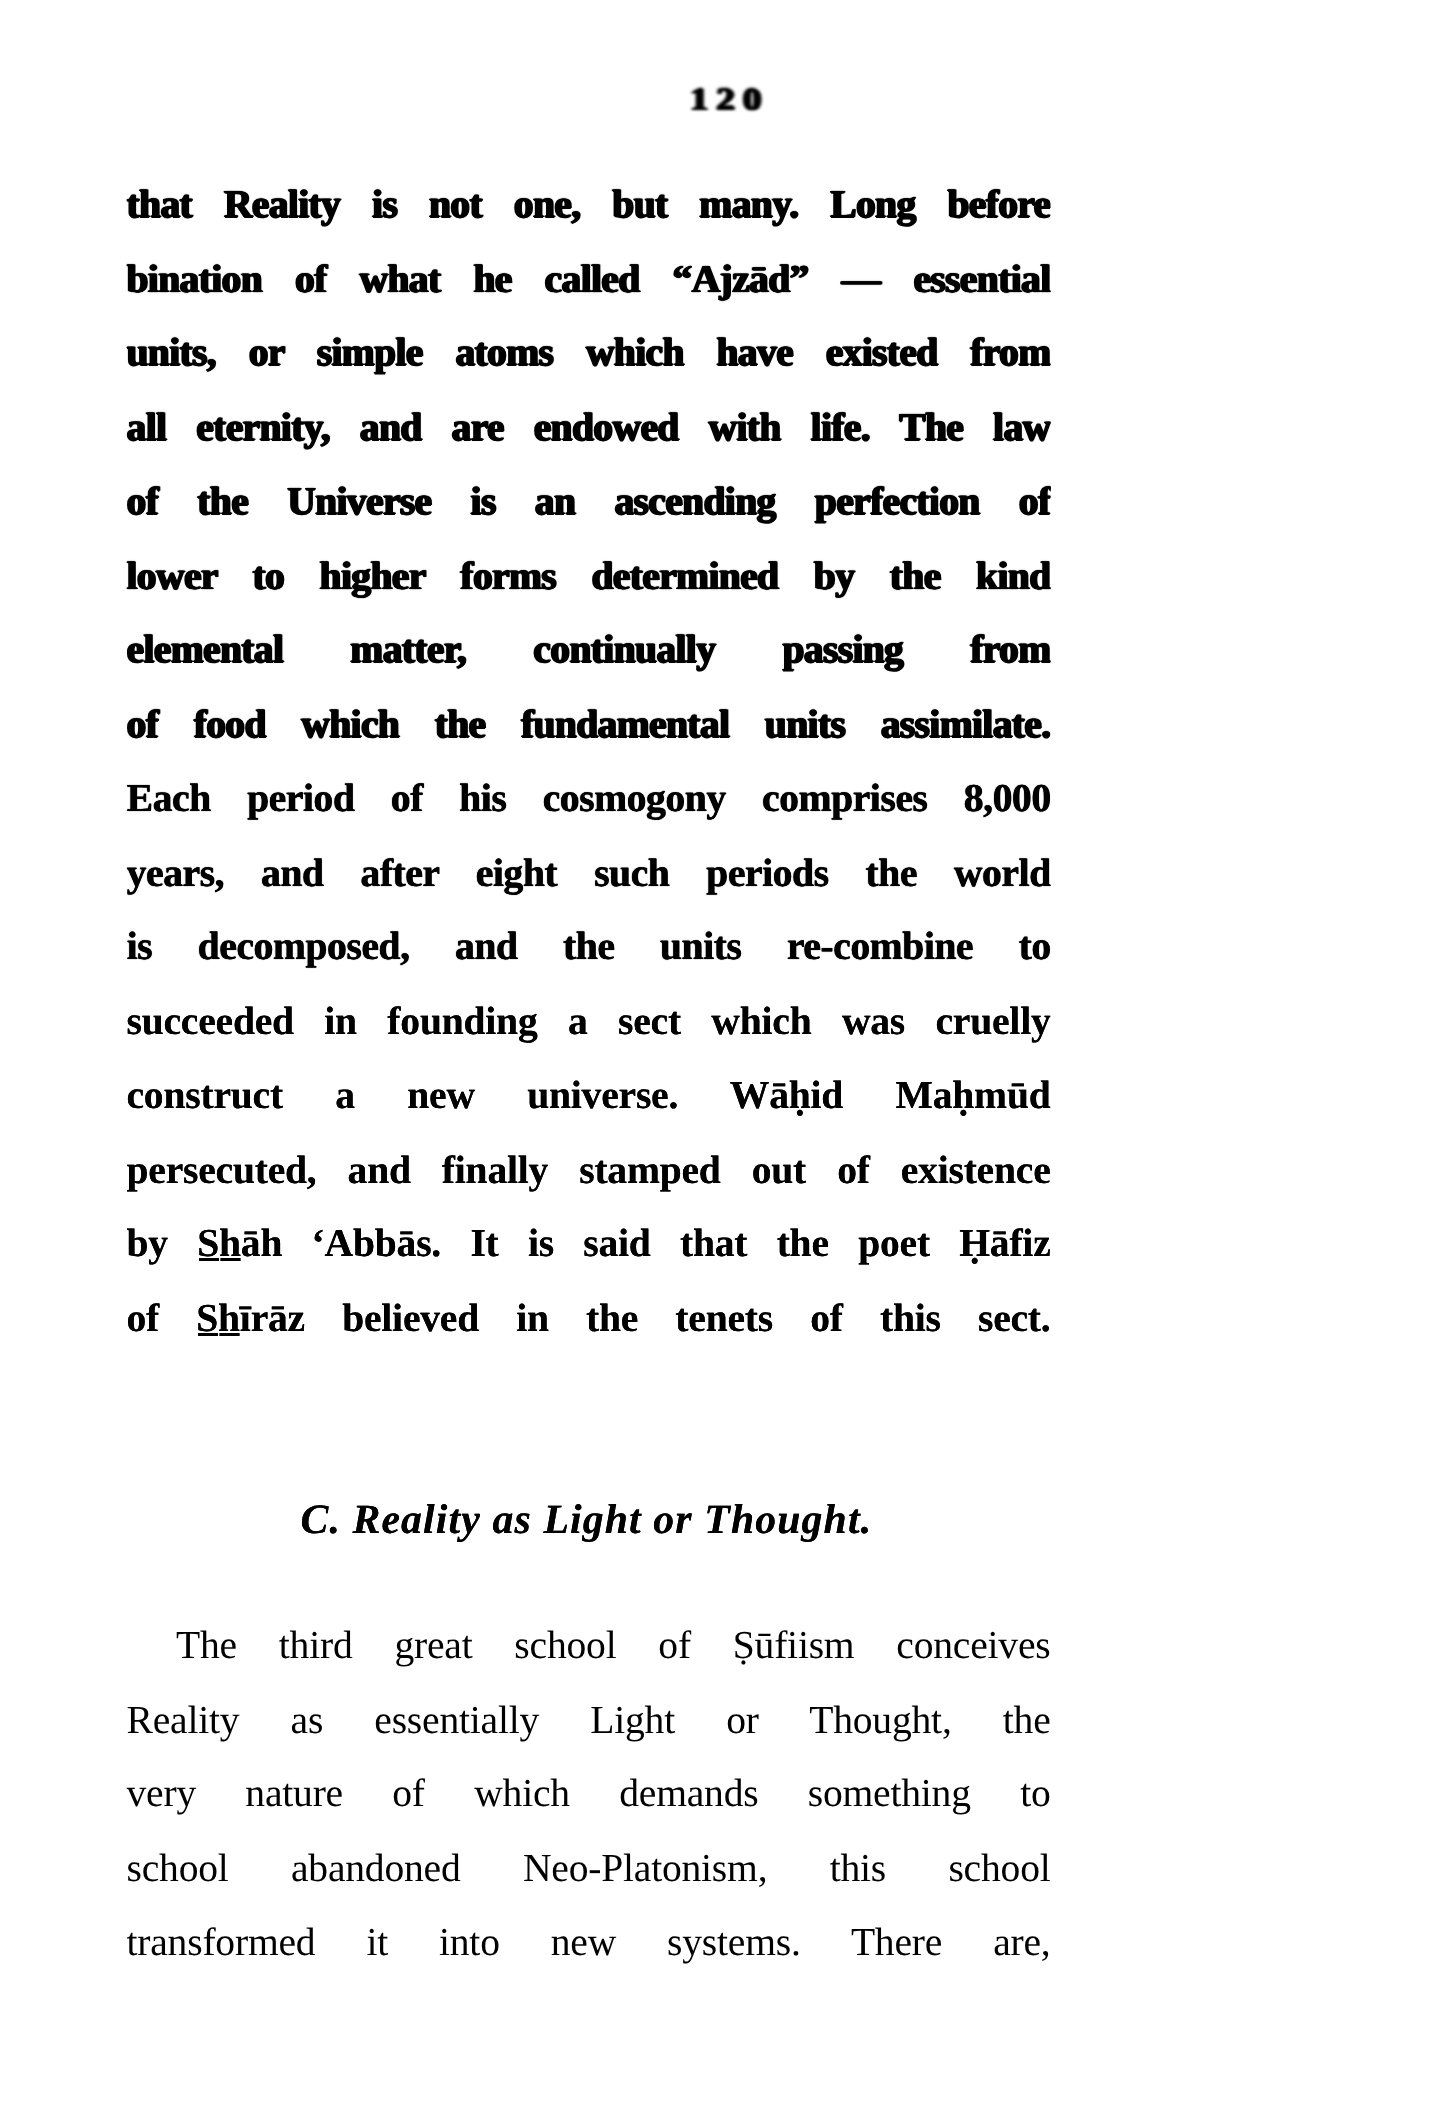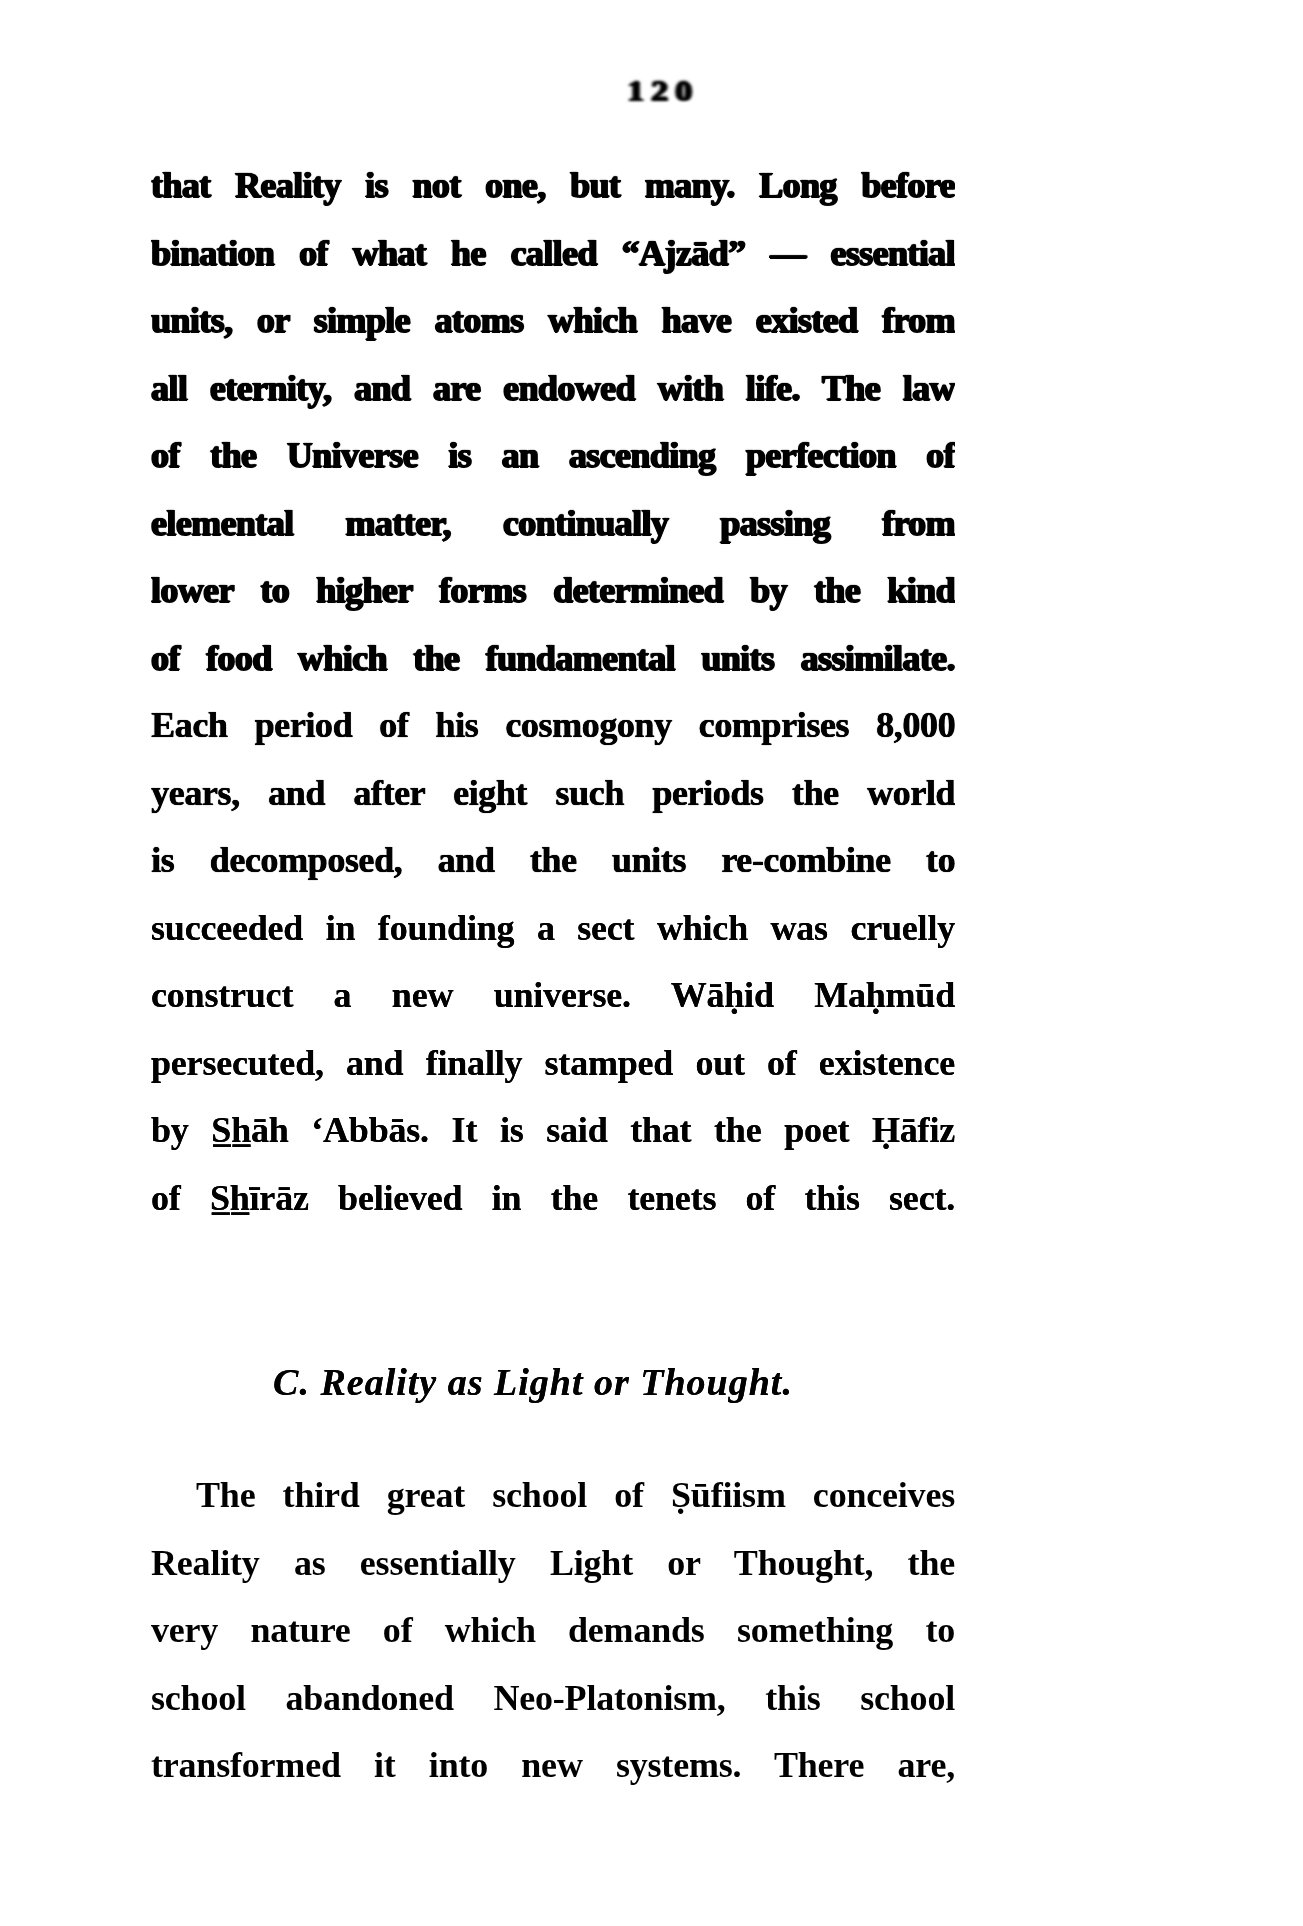--- a/index.html
+++ b/index.html
@@ -37,21 +37,20 @@
     font-size: 36px;
   }
   .para1 { top: 152px; }
   .para2 { top: 1462px; }
   .bodyline {
     height: 67.5px;
     line-height: 67.5px;
     overflow: hidden;
     text-align: justify;
     white-space: normal;
-    margin-left: 36px;
   }
   
   .bodyline::after {
     content: "";
     display: inline-block;
     width: 100%;
     height: 0;
   }
   .indent { padding-left: 45px; }
   
@@ -66,21 +65,21 @@
     letter-spacing: -0.4px;
     filter: blur(0.3px);
     text-shadow: 0 0 0.9px #000, 0.5px 0 0 #000;
   }
   .deg-1 {
     font-weight: 700;
     letter-spacing: -0.2px;
     text-shadow: 0 0 0.5px #000;
   }
   .deg-0 {
-    font-weight: 700;
+    font-weight: 400;
     letter-spacing: -0.2px;
   }
   .section-heading {
     position: absolute;
     top: 1360px;
     left: 113px;
     width: 840px;
     text-align: center;
     font-size: 38px;
     font-style: italic;
@@ -95,22 +94,22 @@
 <div class="page">
 
   <div class="page-num">120</div>
 
   <div class="text-block para1">
     <div class="bodyline deg-3">that Reality is not one, but many. Long before</div>
     <div class="bodyline deg-3">bination of what he called “Ajzād” — essential</div>
     <div class="bodyline deg-3">units, or simple atoms which have existed from</div>
     <div class="bodyline deg-3">all eternity, and are endowed with life. The law</div>
     <div class="bodyline deg-3">of the Universe is an ascending perfection of</div>
+    <div class="bodyline deg-3">lower to higher forms determined by the kind</div>
     <div class="bodyline deg-3">elemental matter, continually passing from</div>
-    <div class="bodyline deg-3">lower to higher forms determined by the kind</div>
     <div class="bodyline deg-3">of food which the fundamental units assimilate.</div>
     <div class="bodyline deg-2">Each period of his cosmogony comprises 8,000</div>
     <div class="bodyline deg-2">years, and after eight such periods the world</div>
     <div class="bodyline deg-2">is decomposed, and the units re-combine to</div>
     <div class="bodyline deg-1">succeeded in founding a sect which was cruelly</div>
     <div class="bodyline deg-1">construct a new universe. Wāḥid Maḥmūd</div>
     <div class="bodyline deg-1">persecuted, and finally stamped out of existence</div>
     <div class="bodyline deg-1">by S̲h̲āh ‘Abbās. It is said that the poet Ḥāfiz</div>
     <div class="bodyline deg-1">of S̲h̲īrāz believed in the tenets of this sect.</div>
   </div>

